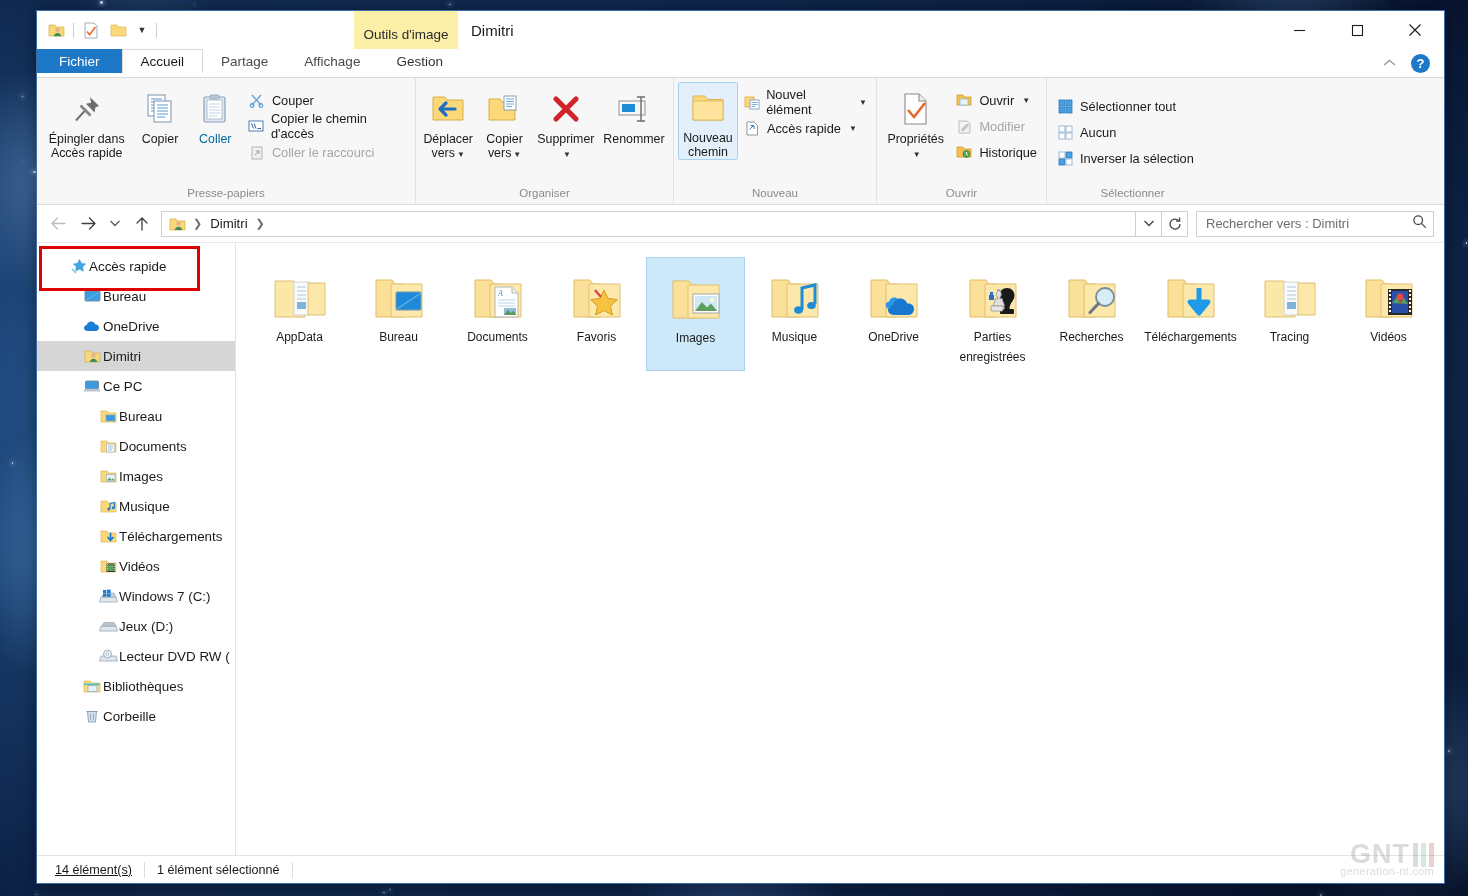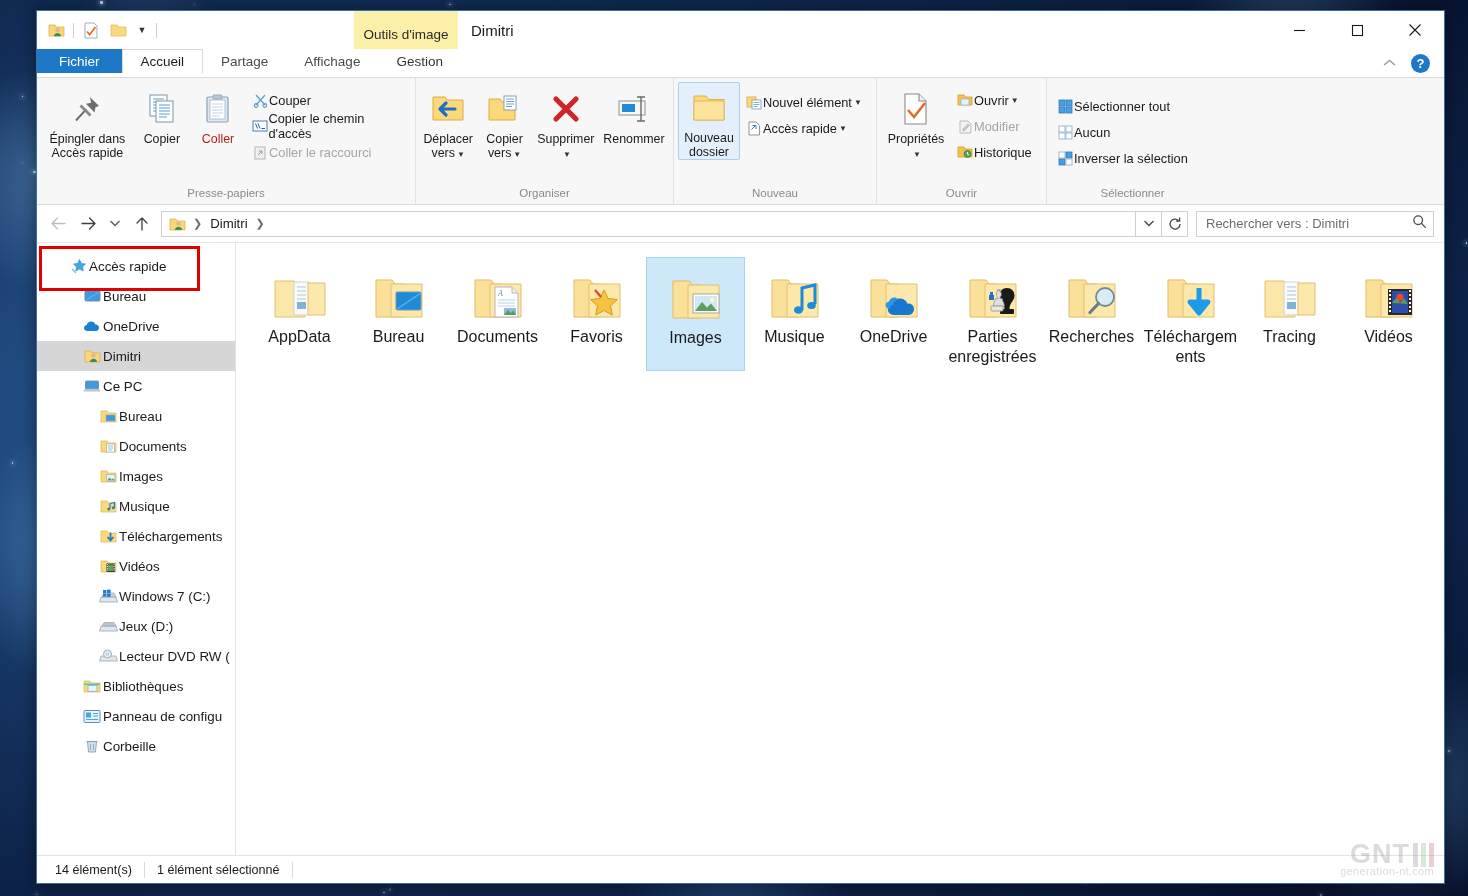--- a/index.html
+++ b/index.html
@@ -86,21 +86,21 @@
   .rgroup-label { height:20px; font-size:11.5px; color:#8a8a8a; text-align:center; line-height:18px; }
   .bigbtn {
     width: 68px; display:flex; flex-direction:column; align-items:center;
     padding-top: 4px; cursor:default;
   }
   .bigbtn .ico { height: 42px; display:flex; align-items:center; justify-content:center; }
   .bigbtn .lbl { font-size: 12.4px; color:#1a1a1a; text-align:center; line-height: 14px; margin-top:2px; }
   .bigbtn.w58 { width: 58px; }
   .bigbtn.selected { background:#e3f0fb; border:1px solid #a8d1f0; border-radius:2px; }
   .smallcol { display:flex; flex-direction:column; gap: 2px; padding-top: 4px; }
-  .smallbtn { display:flex; align-items:center; height: 24px; padding: 0 5px;
+  .smallbtn { display:flex; align-items:center; gap:6px; height: 24px; padding: 0 5px;
               font-size: 12.8px; color:#1a1a1a; border-radius:2px; }
   .smallbtn.disabled { color:#a6a6a6; }
   .smallbtn .si { width: 18px; height:18px; display:flex; align-items:center; justify-content:center; }
   .caret-dn { font-size:8px; color:#333; margin-left:2px; }
   .bigbtn .caret-dn { margin-top: -1px; }
   
   #addrbar {
     height: 38px; background:#fff; display:flex; align-items:center; gap: 0;
     padding: 0 10px 0 6px; flex-shrink: 0; border-bottom:1px solid #e8e8e8;
   }
@@ -138,30 +138,30 @@
     position:absolute; left:39px; top: 246px; width: 161px; height: 45px;
     border: 3px solid #e00000; pointer-events:none; z-index: 20;
   }
   #content { flex:1; background:#fff; padding: 14px 0 0 14px; overflow:hidden; }
   .grid { display:flex; flex-wrap: wrap; align-content: flex-start; }
   .tile {
     width: 99px; padding: 6px 2px 4px; display:flex; flex-direction:column;
     align-items:center; margin-bottom: 4px;
   }
   .tile .ti { height: 60px; display:flex; align-items:flex-end; justify-content:center; }
-  .tile .tl { font-size: 16px; color:#1a1a1a; text-align:center; line-height: 20px;
+  .tile .tl { font-size: 12px; color:#1a1a1a; text-align:center; line-height: 20px;
               margin-top: 4px; word-break: break-word; }
   .tile.selected { background:#cde8f9; border:1px solid #a8d4ef; }
   
   #statusbar {
     height: 28px; border-top: 1px solid #e3e3e3; background:#fff;
     display:flex; align-items:center; flex-shrink:0; position: relative;
   }
   .st { font-size: 12.6px; color:#1a1a1a; padding: 0 12px; }
-  .st.first { padding-left: 18px; }
+  .st.first { padding-left: 18px; text-decoration: underline; }
   .st-div { width:1px; height:16px; background:#dcdcdc; }
   #watermark {
     position:absolute; right: 10px; bottom: 6px; display:flex; flex-direction:column;
     align-items:flex-end; opacity:.35; pointer-events:none;
   }
   #wm-top { display:flex; align-items:center; gap:3px; }
   #wm-gnt { font-size: 27px; font-weight:bold; letter-spacing:1px; color:#9a9a9a; line-height:25px; }
   .wm-bar { width:5px; height:24px; }
   #wm-sub { font-size: 11px; color:#9a9a9a; letter-spacing:.3px; margin-top:-2px; }
 </style>
@@ -496,21 +496,21 @@
           <div class="ico">
             <svg width="34" height="34" viewBox="0 0 34 34">
               <rect x="6" y="5" width="21" height="25" rx="1.5" fill="#dfe8f0" stroke="#8aa2b8" stroke-width="1.2"></rect>
               <rect x="9" y="8" width="15" height="19" fill="#fff" stroke="#9fb3c7" stroke-width=".8"></rect>
               <g stroke="#c2d3e3" stroke-width="1">
                   <path d="M11 12h11M11 15h11M11 18h11M11 21h11M11 24h8"></path>
                 </g>
               <rect x="12" y="3" width="9" height="4" rx="1" fill="#b9c8d6" stroke="#8aa2b8" stroke-width=".8"></rect>
             </svg>
           </div>
-          <div class="lbl" style="color:#b91c1c">Coller</div>
+          <div class="lbl" style="color:#0369a1">Coller</div>
         </div>
         <div class="smallcol">
           <div class="smallbtn">
             <span class="si">
               <svg width="15" height="15" viewBox="0 0 15 15">
                 <path d="M3 2l9 10M12 2L3 12" stroke="#5b9bd5" stroke-width="1.2" fill="none"></path>
                 <circle cx="3.2" cy="12.5" r="1.8" fill="none" stroke="#5b9bd5" stroke-width="1.2"></circle>
                 <circle cx="11.8" cy="12.5" r="1.8" fill="none" stroke="#5b9bd5" stroke-width="1.2"></circle>
               </svg>
             </span>
@@ -598,21 +598,21 @@
       <div class="rgroup-body" style="padding-top:4px">
         <div class="bigbtn selected" style="width:62px">
           <div class="ico">
             <svg width="36" height="30" viewBox="0 0 36 30">
               <path d="M3 3h12l2.5 3.5H33V27H3z" fill="#fbd97a" stroke="#dcb152" stroke-width="1"></path>
               <path d="M3 8h30v19H3z" fill="#fde39b" stroke="#dcb152" stroke-width=".8"></path>
             </svg>
           </div>
           <div class="lbl">
             <span>Nouveau</span><br>
-            <span>dossier</span>
+            <span>chemin</span>
           </div>
         </div>
         <div class="smallcol" style="padding-top:8px">
           <div class="smallbtn">
             <span class="si">
               <svg width="16" height="15" viewBox="0 0 16 15">
                 <rect x="1" y="2" width="9" height="10" fill="#fbd97a" stroke="#d9ad44" stroke-width=".8"></rect>
                 <rect x="6" y="5" width="9" height="9" fill="#fff" stroke="#7b95ad" stroke-width=".8"></rect>
                 <g stroke="#5b9bd5" stroke-width=".8">
                     <path d="M7.5 7.5h6M7.5 9.5h6M7.5 11.5h4"></path>
@@ -959,32 +959,20 @@
           <svg width="18" height="15" viewBox="0 0 18 15">
             <path d="M1 2h6l1.2 2H17v9H1z" fill="#fbd97a" stroke="#dfb654" stroke-width=".7"></path>
             <rect x="5" y="6.5" width="9" height="6" fill="#e8f2fa" stroke="#7fa8c8" stroke-width=".7"></rect>
             <path d="M1 4.5h16v1.5H1z" fill="#4cc6c6"></path>
           </svg>
         </span>
         <span>Bibliothèques</span>
       </div>
 
 
-      <div class="navitem lvl1">
-        <span class="ni">
-          <svg width="18" height="15" viewBox="0 0 18 15">
-            <rect x="1" y="1.5" width="16" height="12" rx="1" fill="#e8f2fa" stroke="#5a93c4" stroke-width="1"></rect>
-            <rect x="3" y="3.5" width="5" height="5" fill="#4aa3df"></rect>
-            <g stroke="#4aa3df" stroke-width="1.1">
-                <path d="M10 4.5h5M10 7h5M3 10.5h12"></path>
-              </g>
-          </svg>
-        </span>
-        <span>Panneau de configu</span>
-      </div>
 
       <div class="navitem lvl1">
         <span class="ni">
           <svg width="16" height="16" viewBox="0 0 16 16">
             <path d="M3.5 3.5h9l-1 10.5h-7z" fill="#cfe0ec" stroke="#8aa0b4" stroke-width=".9"></path>
             <path d="M2.5 3.5h11" stroke="#8aa0b4" stroke-width="1.1"></path>
             <path d="M6.5 6v6M9.5 6v6" stroke="#8aa0b4" stroke-width=".8"></path>
           </svg>
         </span>
         <span>Corbeille</span>

